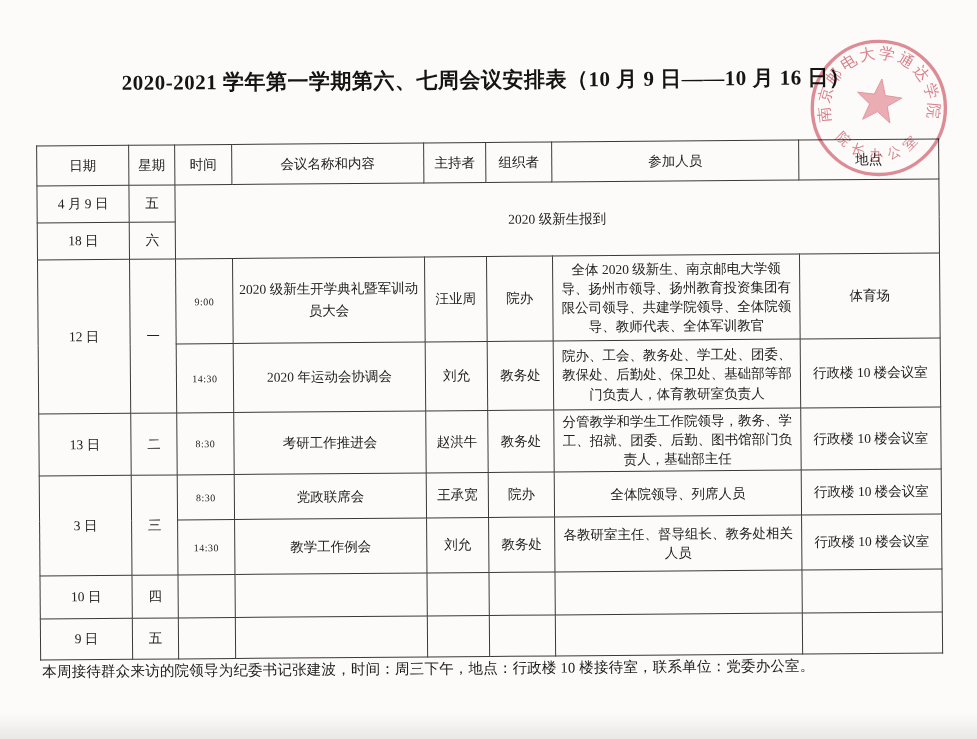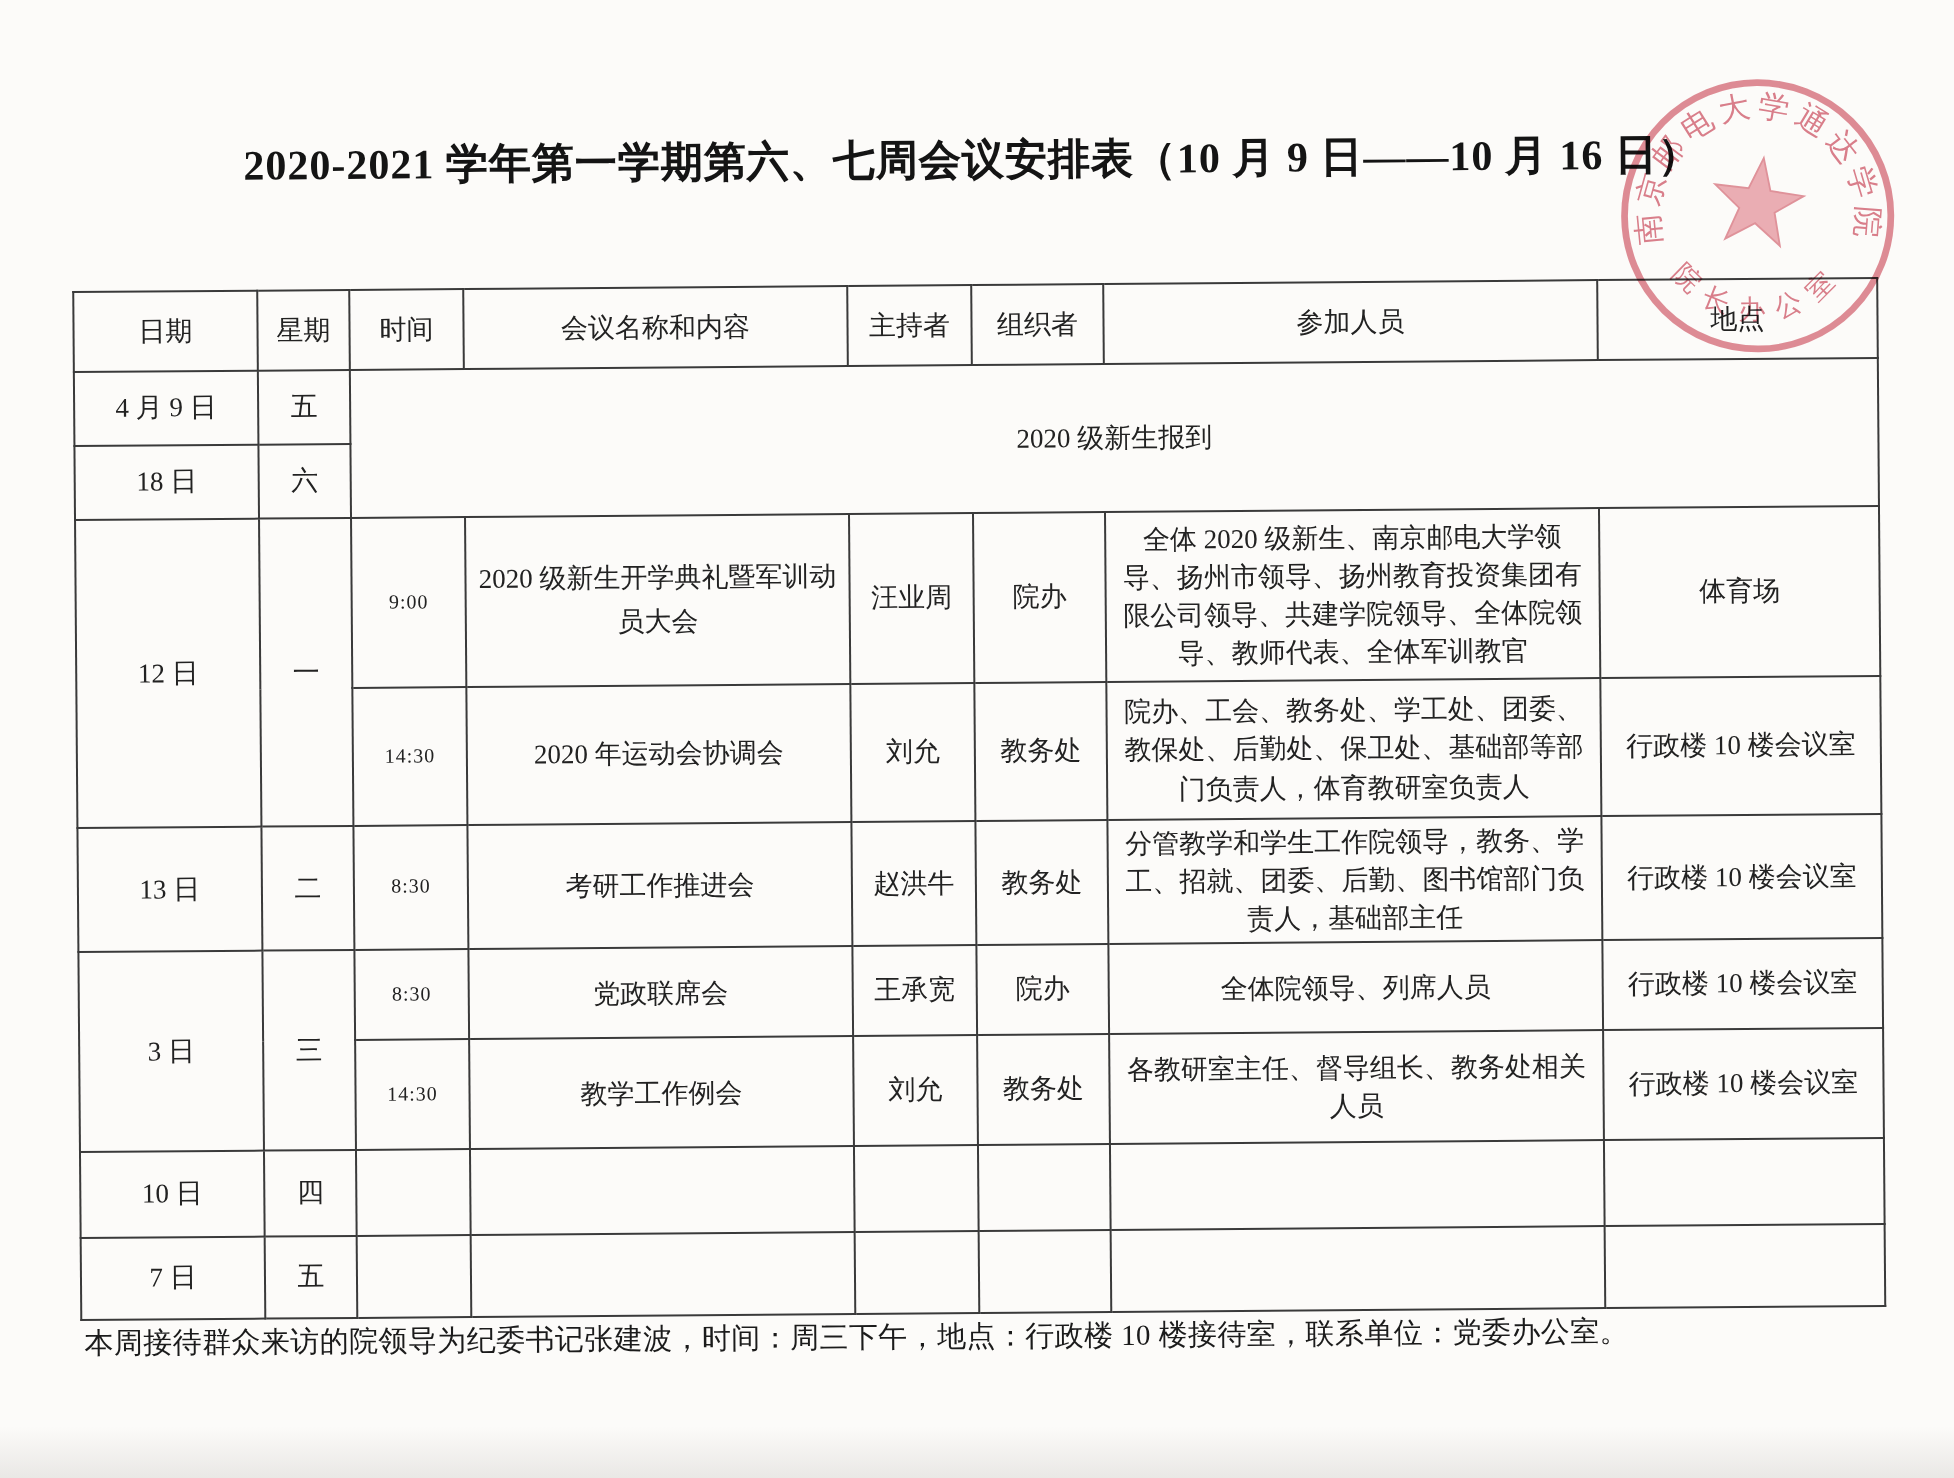--- a/index.html
+++ b/index.html
@@ -138,21 +138,21 @@
       <td class="datecell">10 日</td>
       <td>四</td>
       <td></td>
       <td></td>
       <td></td>
       <td></td>
       <td></td>
       <td></td>
     </tr>
     <tr class="rh41">
-      <td class="datecell">7 日</td>
+      <td class="datecell">9 日</td>
       <td>五</td>
       <td></td>
       <td></td>
       <td></td>
       <td></td>
       <td></td>
       <td></td>
     </tr>
   </tbody>
     </table>

